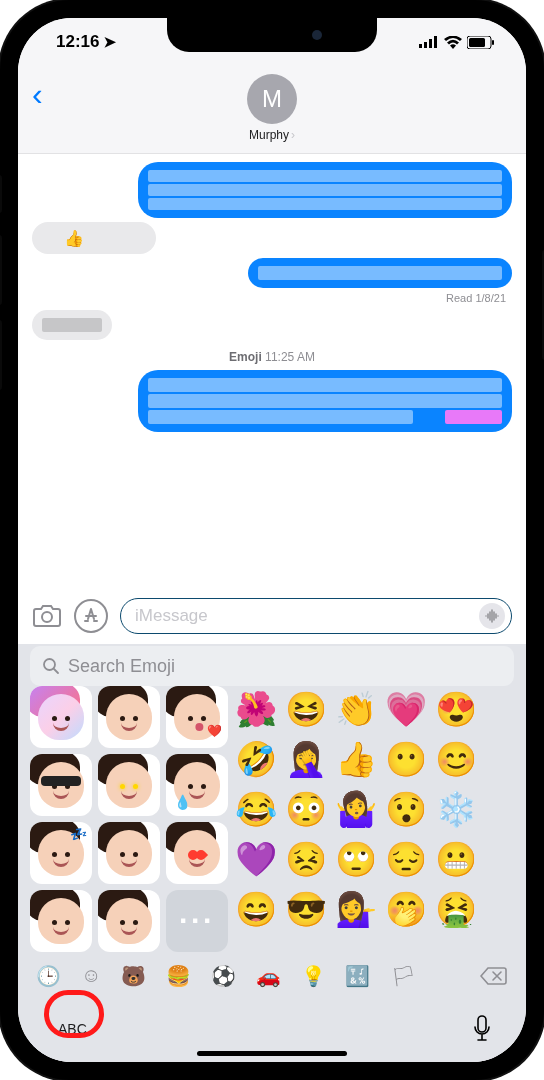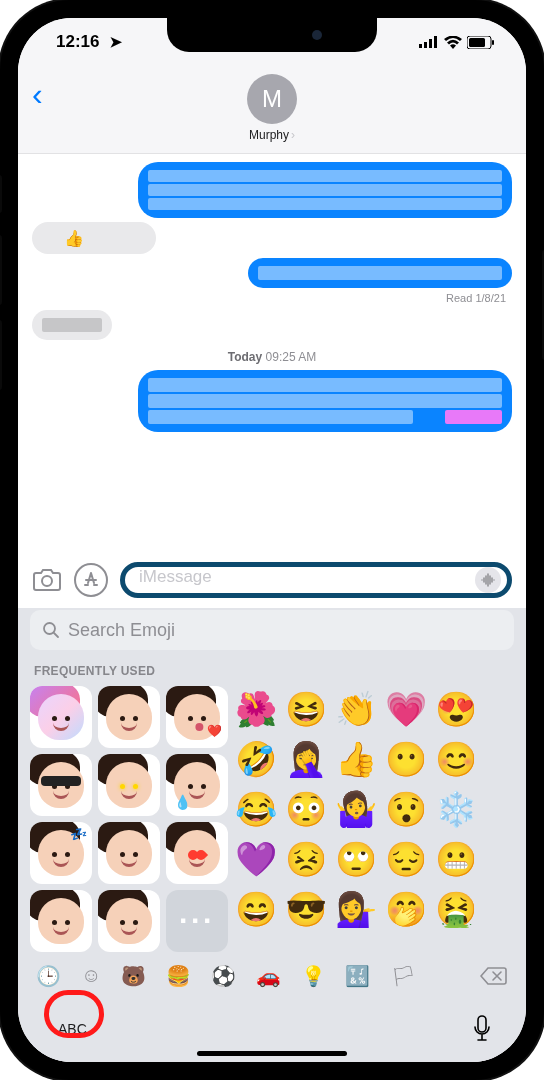--- a/index.html
+++ b/index.html
@@ -8,21 +8,21 @@
     .screen { width: 100%; height: 100%; background: #fff; border-radius: 54px; overflow: hidden; position: relative; display: flex; flex-direction: column; }
     .notch { position: absolute; top: 0; left: 50%; transform: translateX(-50%); width: 210px; height: 34px; background: #000; border-radius: 0 0 22px 22px; z-index: 100; }
     .notch::after { content: ''; position: absolute; right: 55px; top: 12px; width: 10px; height: 10px; background: #1a2638; border-radius: 50%; }
     .side-btn { position: absolute; background: #0a0a0a; border-radius: 3px; }
     .sb-left1 { left: -4px; top: 175px; width: 6px; height: 38px; }
     .sb-left2 { left: -4px; top: 235px; width: 6px; height: 70px; }
     .sb-left3 { left: -4px; top: 320px; width: 6px; height: 70px; }
     .sb-right { right: -4px; top: 250px; width: 6px; height: 110px; }
 
     .status-bar { height: 48px; display: flex; justify-content: space-between; align-items: center; padding: 0 32px 0 38px; background: #f6f6f8; font-weight: 600; font-size: 17px; }
-    .status-left { display: flex; align-items: center; gap: 10px; }
+    .status-left { display: flex; align-items: center; gap: 4px; }
     .status-right { display: flex; align-items: center; gap: 5px; }
     .loc-arrow { font-size: 15px; }
 
     .nav-header { height: 88px; background: #f6f6f8; border-bottom: 0.5px solid rgba(0,0,0,0.08); display: flex; align-items: center; justify-content: center; position: relative; padding: 0 14px; }
     .back-chevron { position: absolute; left: 14px; top: 10px; color: #007aff; font-size: 32px; font-weight: 300; }
     .contact-block { display: flex; flex-direction: column; align-items: center; gap: 4px; margin-top: -4px;}
     .avatar { width: 50px; height: 50px; border-radius: 50%; background: #a7a7ae; color: #fff; display: flex; align-items: center; justify-content: center; font-size: 24px; font-weight: 400; }
     .contact-name { font-size: 12px; color: #1c1c1e; display: flex; align-items: center; gap: 2px; }
     .contact-name .chev { color: #c7c7cc; font-size: 12px; }
 
@@ -37,21 +37,21 @@
     .blur span { border-radius: 2px; }
     .blur.out span { background: rgba(255,255,255,0.45); }
     .blur.in span { background: rgba(0,0,0,0.15); }
     .meta-under { text-align: right; font-size: 11px; color: #8e8e93; margin: 0 6px 6px 0; }
     .time-center { text-align: center; font-size: 12px; color: #8e8e93; margin: 10px 0 6px; }
     .time-center b { color: #6d6d72; font-weight: 600; }
 
     .compose-row { display: flex; align-items: center; gap: 12px; padding: 8px 14px 10px; background: #fff; }
     .tool-icon { color: #8e8e93; font-size: 26px; }
     .apps-circle { width: 34px; height: 34px; border: 2.5px solid #8e8e93; border-radius: 50%; display: flex; align-items: center; justify-content: center; font-size: 17px; color: #8e8e93; font-weight:600;}
-    .compose-field { flex: 1; height: 36px; border: 5px solid #0c4a6e; border-radius: 18px; display: flex; align-items: flex-start; padding: 0 6px 0 14px; }
+    .compose-field { flex: 1; height: 36px; border: 1px solid #0c4a6e; border-radius: 18px; display: flex; align-items: center; padding: 0 6px 0 14px; }
     .compose-field .ph { color: #c7c7cc; font-size: 17px; flex: 1; }
     .voice-btn { width: 26px; height: 26px; border-radius: 50%; background: #e5e5ea; display: flex; align-items: center; justify-content: center; color: #8e8e93; }
     .voice-btn svg { width: 16px; height: 16px; }
 
     .emoji-panel { background: #e2e4e9; padding: 2px 12px 0; }
     .search-emoji { background: #eceef1; height: 40px; border-radius: 10px; display: flex; align-items: center; padding: 0 12px; gap: 8px; color: #8e8e93; font-size: 18px; }
     .section-title { font-size: 12px; font-weight: 700; color: #86868b; letter-spacing: 0.3px; margin: 14px 0 8px 4px; }
     .emoji-area { display: flex; gap: 6px; }
     .memoji-grid { display: grid; grid-template-columns: repeat(3, 62px); grid-auto-rows: 62px; gap: 6px; }
     .memoji { width: 62px; height: 62px; border-radius: 12px; background: #fff; display: flex; align-items: center; justify-content: center; position: relative; overflow: hidden; }
@@ -164,21 +164,21 @@
       </div>
       <div class="meta-under">Read 1/8/21</div>
       <div class="bubble-row in">
         <div class="bubble in">
           <div class="blur in" style="grid-template-columns:60px;grid-template-rows:14px;">
               <span></span>
             </div>
         </div>
       </div>
       <div class="time-center">
-        <b>Today</b>&nbsp;<span>09:25 AM</span>
+        <b>Emoji</b>&nbsp;<span>11:25 AM</span>
       </div>
       <div class="bubble-row out">
         <div class="bubble out" style="width:78%;">
           <div class="blur out" style="grid-template-columns:repeat(12,1fr);grid-template-rows:repeat(3,14px);">
             <span style="grid-column:1/13"></span>
               <span style="grid-column:1/13"></span>
               <span style="grid-column:1/10"></span>
               <span style="grid-column:11/13;background:#e879f9;"></span>
           </div>
         </div>
@@ -208,21 +208,20 @@
     </div>
 
     <div class="emoji-panel">
       <div class="search-emoji">
         <svg width="18" height="18" viewBox="0 0 18 18">
             <circle cx="7.5" cy="7.5" r="5.5" fill="none" stroke="#8e8e93" stroke-width="1.8"></circle>
             <line x1="12" y1="12" x2="16" y2="16" stroke="#8e8e93" stroke-width="1.8" stroke-linecap="round"></line>
           </svg>
         <span>Search Emoji</span>
       </div>
-      <div class="section-title">FREQUENTLY USED</div>
       <div class="emoji-area">
         <div class="memoji-grid">
           <div class="memoji unicorn">
               <div class="hair"></div>
               <div class="face">
                 <div class="eye l"></div>
                 <div class="eye r"></div>
                 <div class="mouth"></div>
               </div>
             </div>

